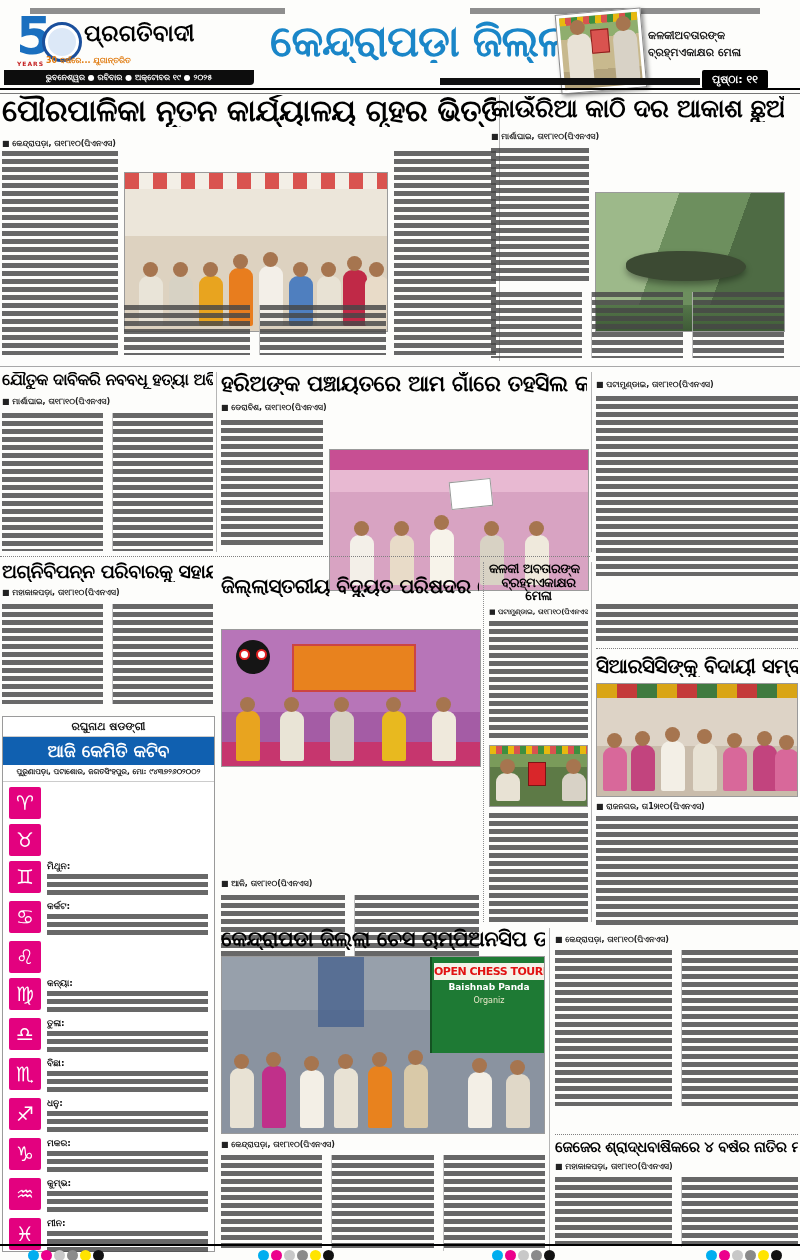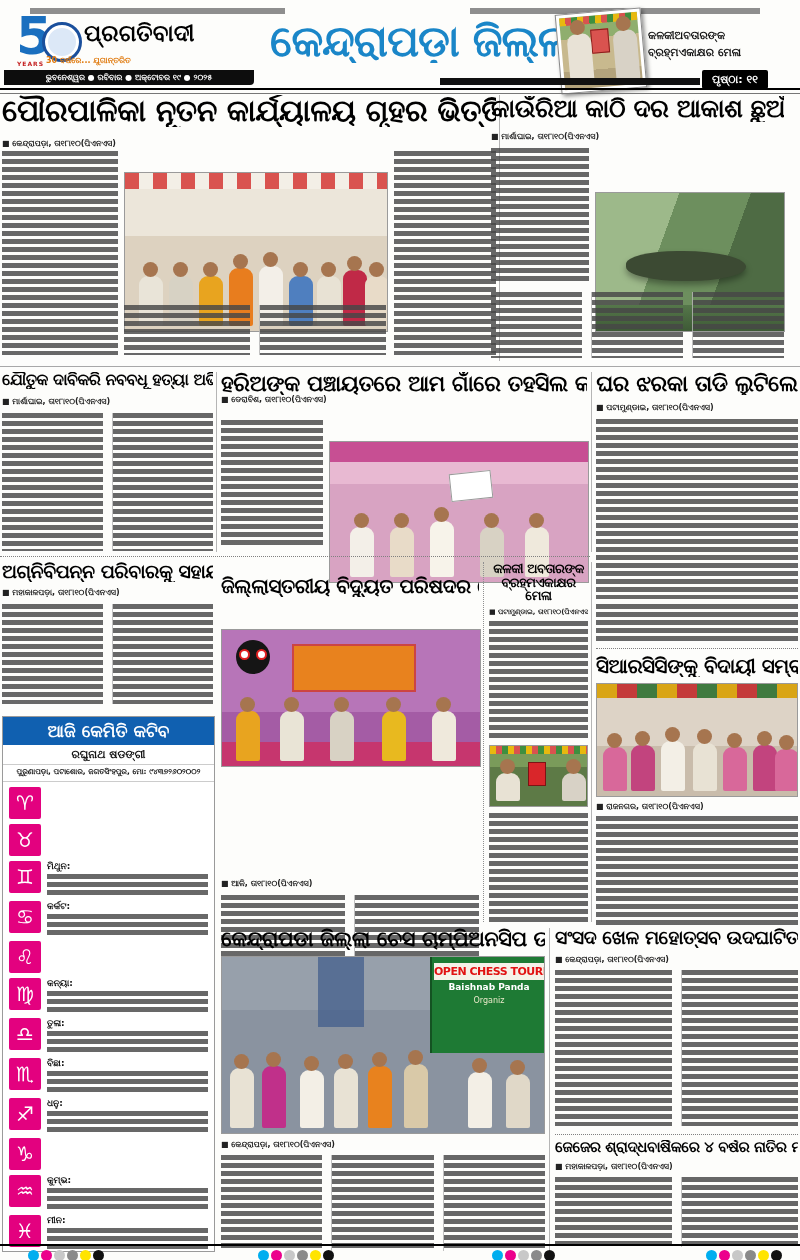--- a/index.html
+++ b/index.html
@@ -126,54 +126,53 @@
     <div class="byline" style="margin-top:8px;">■ ମାର୍ଶାଘାଇ, ତା୧୮ା୧୦(ପିଏନଏସ)</div>
     <div class="cols" style="margin-top:6px;height:138px;">
       <div class="tx"></div>
         <div class="tx vr"></div>
     </div>
   </div>
   <div class="abs vr" style="left:216px;top:372px;height:180px;"></div>
 
   <div class="abs" style="left:221px;top:372px;width:366px;height:180px;">
     <div class="hl clip" style="font-size:22px;text-align:center;">ହରିଅଙ୍କ ପଞ୍ଚାୟତରେ ଆମ ଗାଁରେ ତହସିଲ କାର୍ଯ୍ୟାଳୟ</div>
-    <div class="byline" style="margin-top:0;">■ ଡେରାବିଶ, ତା୧୮ା୧୦(ପିଏନଏସ)</div>
+    <div class="byline" style="margin-top:8px;">■ ଡେରାବିଶ, ତା୧୮ା୧୦(ପିଏନଏସ)</div>
     <div class="abs tx" style="left:0;top:48px;width:102px;height:128px;"></div>
     <div class="abs photo" style="left:108px;top:36px;width:258px;height:140px;background:linear-gradient(180deg,#e8b9d2 0 30%,#d8a3c2 30% 100%);">
       <div class="abs" style="left:0;top:0;width:100%;height:20px;background:#c74f93;"></div>
       <div class="pn" style="left:20px;background:#f3efe8;"></div>
       <div class="pn" style="left:60px;background:#e8dbc8;"></div>
       <div class="pn" style="left:100px;background:#f7f3ea;height:56px;"></div>
       <div class="pn" style="left:150px;background:#d8d2c4;"></div>
       <div class="pn" style="left:195px;background:#efe9dc;"></div>
       <div class="abs" style="left:120px;top:30px;width:40px;height:26px;background:#fff;border:1px solid #999;transform:rotate(-6deg);"></div>
     </div>
   </div>
   <div class="abs vr" style="left:591px;top:372px;height:180px;"></div>
 
   <div class="abs" style="left:596px;top:372px;width:202px;height:230px;">
-    <div class="hl clip" style="font-size:22px;text-align:center;">ଘର ଝରକା ତାଡି ଲୁଟିଲେ</div>
     <div class="byline" style="margin-top:8px;">■ ପଟାମୁଣ୍ଡାଇ, ତା୧୮ା୧୦(ପିଏନଏସ)</div>
     <div class="tx" style="margin-top:6px;height:180px;"></div>
   </div>
 
   <div class="abs dot-h" style="left:0;top:556px;width:590px;"></div>
 
   <div class="abs" style="left:2px;top:562px;width:211px;height:148px;">
     <div class="hl clip" style="font-size:19px;">ଅଗ୍ନିବିପନ୍ନ ପରିବାରକୁ ସହାୟତା</div>
     <div class="byline" style="margin-top:6px;">■ ମହାକାଳପଡ଼ା, ତା୧୮ା୧୦(ପିଏନଏସ)</div>
     <div class="cols" style="margin-top:6px;height:100px;">
       <div class="tx"></div>
         <div class="tx vr"></div>
     </div>
   </div>
 
   <div class="abs" style="left:2px;top:716px;width:211px;height:534px;border:1px solid #9a9a9a;background:#fff;">
+    <div style="font-size:11px;font-weight:bold;text-align:center;padding:3px 0;border-bottom:1px solid #ccc;">ରଘୁନାଥ ଷଡଙ୍ଗୀ</div>
     <div style="background:#1060b0;color:#fff;font-size:17px;font-weight:bold;text-align:center;padding:4px 0;">ଆଜି କେମିତି କଟିବ</div>
-    <div style="font-size:11px;font-weight:bold;text-align:center;padding:3px 0;border-bottom:1px solid #ccc;">ରଘୁନାଥ ଷଡଙ୍ଗୀ</div>
     <div class="clip" style="font-size:7.5px;font-weight:bold;text-align:center;padding:2px 2px 4px 2px;border-bottom:1px solid #ccc;margin-bottom:5px;">ପୁରୁଣାପଡ଼ା, ପଟାଶୋର, ଜଗତସିଂହପୁର, ମୋ: ୯୪୩୭୨୬୦୨୦୦୨</div>
 
     <div class="zrow">
         <div class="zicon" style="background:#e3017f;">♈</div>
       </div>
     <div class="zrow">
         <div class="zicon" style="background:#e3017f;">♉</div>
       </div>
     <div class="zrow">
         <div class="zicon" style="background:#e3017f;">♊</div>
@@ -215,20 +214,24 @@
       </div>
     <div class="zrow">
         <div class="zicon" style="background:#e3017f;">♐</div>
         <div class="zbody">
           <div class="zname">ଧନୁ:</div>
           <div class="tx" style="height:22px;"></div>
         </div>
       </div>
     <div class="zrow">
         <div class="zicon" style="background:#e3017f;">♑</div>
+        <div class="zbody">
+          <div class="zname">ମକର:</div>
+          <div class="tx" style="height:22px;"></div>
+        </div>
       </div>
     <div class="zrow">
         <div class="zicon" style="background:#e3017f;">♒</div>
         <div class="zbody">
           <div class="zname">କୁମ୍ଭ:</div>
           <div class="tx" style="height:22px;"></div>
         </div>
       </div>
     <div class="zrow">
         <div class="zicon" style="background:#e3017f;">♓</div>
@@ -253,21 +256,21 @@
     </div>
     <div class="byline" style="margin-top:144px;">■ ଆଳି, ତା୧୮ା୧୦(ପିଏନଏସ)</div>
     <div class="cols" style="margin-top:6px;height:150px;">
       <div class="tx"></div>
         <div class="tx vr"></div>
     </div>
   </div>
   <div class="abs" style="left:483px;top:562px;height:360px;border-left:1px dotted #909090;"></div>
 
   <div class="abs" style="left:489px;top:562px;width:99px;height:360px;">
-    <div class="hl" style="font-size:13px;text-align:center;">କଳକୀ ଅବତାରଙ୍କ</div>
+    <div class="hl" style="font-size:13px;">କଳକୀ ଅବତାରଙ୍କ</div>
     <div class="hl" style="font-size:13px;text-align:center;">ବ୍ରହ୍ମଏକାକ୍ଷର ମେଳା</div>
     <div class="byline clip" style="margin-top:5px;font-size:7px;">■ ପଟାମୁଣ୍ଡାଇ, ତା୧୮ା୧୦(ପିଏନଏସ)</div>
     <div class="tx" style="margin-top:5px;height:118px;"></div>
     <div class="photo" style="margin-top:6px;width:97px;height:60px;background:linear-gradient(180deg,#7a9b5a 0 35%,#5d7a46 35% 100%);">
       <div class="garland"></div>
       <div class="abs" style="left:38px;top:16px;width:16px;height:22px;background:#d9262a;border:1px solid #7e1314;"></div>
       <div class="pn" style="left:6px;background:#e8e2d4;height:28px;"></div>
       <div class="pn" style="left:72px;background:#d8d2c6;height:28px;"></div>
     </div>
     <div class="tx" style="margin-top:6px;height:112px;"></div>
@@ -281,21 +284,21 @@
     <div class="photo" style="margin-top:6px;width:200px;height:112px;background:linear-gradient(180deg,#ddd3c6 0 55%,#c9bcab 55% 100%);">
       <div class="abs" style="left:0;top:0;width:100%;height:14px;background:repeating-linear-gradient(90deg,#d9a516 0 20px,#c43a3a 20px 40px,#3f7a3f 40px 60px);"></div>
       <div class="pn" style="left:6px;background:#d8689a;height:44px;"></div>
       <div class="pn" style="left:34px;background:#c2447e;height:46px;"></div>
       <div class="pn" style="left:64px;background:#f3efe6;height:50px;"></div>
       <div class="pn" style="left:96px;background:#e8e2d4;height:48px;"></div>
       <div class="pn" style="left:126px;background:#d8689a;height:44px;"></div>
       <div class="pn" style="left:156px;background:#c2447e;height:46px;"></div>
       <div class="pn" style="left:178px;background:#d8689a;height:42px;"></div>
     </div>
-    <div class="byline clip" style="margin-top:5px;">■ ରାଜନଗର, ତା୧୮ା୧୦(ପିଏନଏସ)</div>
+    <div class="byline clip" style="margin-top:5px;">■ ରାଜନଗର, ତା19ା୧୦(ପିଏନଏସ)</div>
     <div class="tx" style="margin-top:4px;height:112px;"></div>
   </div>
 
   <div class="abs" style="left:221px;top:928px;width:324px;height:322px;">
     <div class="hl clip" style="font-size:21px;text-align:center;">କେନ୍ଦ୍ରାପଡା ଜିଲ୍ଲା ଚେସ ଚାମ୍ପିଅନସିପ ଉଦଘାଟିତ</div>
     <div class="photo" style="margin-top:6px;width:322px;height:176px;background:linear-gradient(180deg,#97a0ab 0 30%,#8a93a0 30% 100%);">
       <div class="abs" style="left:96px;top:0;width:46px;height:70px;background:#3d5a8a;opacity:.7;"></div>
       <div class="abs" style="left:208px;top:0;width:114px;height:96px;background:#1e7a34;border-left:2px solid #145222;">
         <div style="color:#e11212;background:#f5f2e8;font-size:11px;font-weight:bold;text-align:center;margin:6px 2px 2px 2px;padding:2px 0;letter-spacing:-0.5px;white-space:nowrap;overflow:hidden;">OPEN CHESS TOURNA</div>
         <div style="color:#fff;font-size:9px;font-weight:bold;text-align:center;margin-top:1px;">Baishnab Panda</div>
@@ -313,21 +316,20 @@
     <div class="byline" style="margin-top:6px;">■ କେନ୍ଦ୍ରାପଡ଼ା, ତା୧୮ା୧୦(ପିଏନଏସ)</div>
     <div class="cols" style="margin-top:5px;height:96px;">
       <div class="tx"></div>
         <div class="tx vr"></div>
         <div class="tx vr"></div>
     </div>
   </div>
   <div class="abs vr" style="left:549px;top:928px;height:322px;"></div>
 
   <div class="abs" style="left:555px;top:928px;width:243px;height:200px;">
-    <div class="hl clip" style="font-size:19px;text-align:center;">ସଂସଦ ଖେଳ ମହୋତ୍ସବ ଉଦଘାଟିତ</div>
     <div class="byline" style="margin-top:7px;">■ କେନ୍ଦ୍ରାପଡ଼ା, ତା୧୮ା୧୦(ପିଏନଏସ)</div>
     <div class="cols" style="margin-top:5px;height:156px;">
       <div class="tx"></div>
         <div class="tx vr"></div>
     </div>
   </div>
   <div class="abs dot-h" style="left:555px;top:1134px;width:243px;"></div>
 
   <div class="abs" style="left:555px;top:1140px;width:243px;height:110px;">
     <div class="hl clip" style="font-size:15px;text-align:center;">ଜେଜେର ଶ୍ରାଦ୍ଧବାର୍ଷିକରେ ୪ ବର୍ଷର ନାତିର ମୃତ୍ୟୁ</div>

